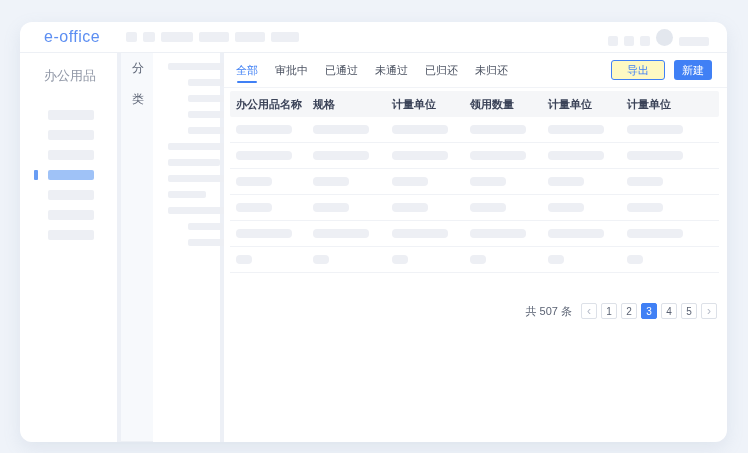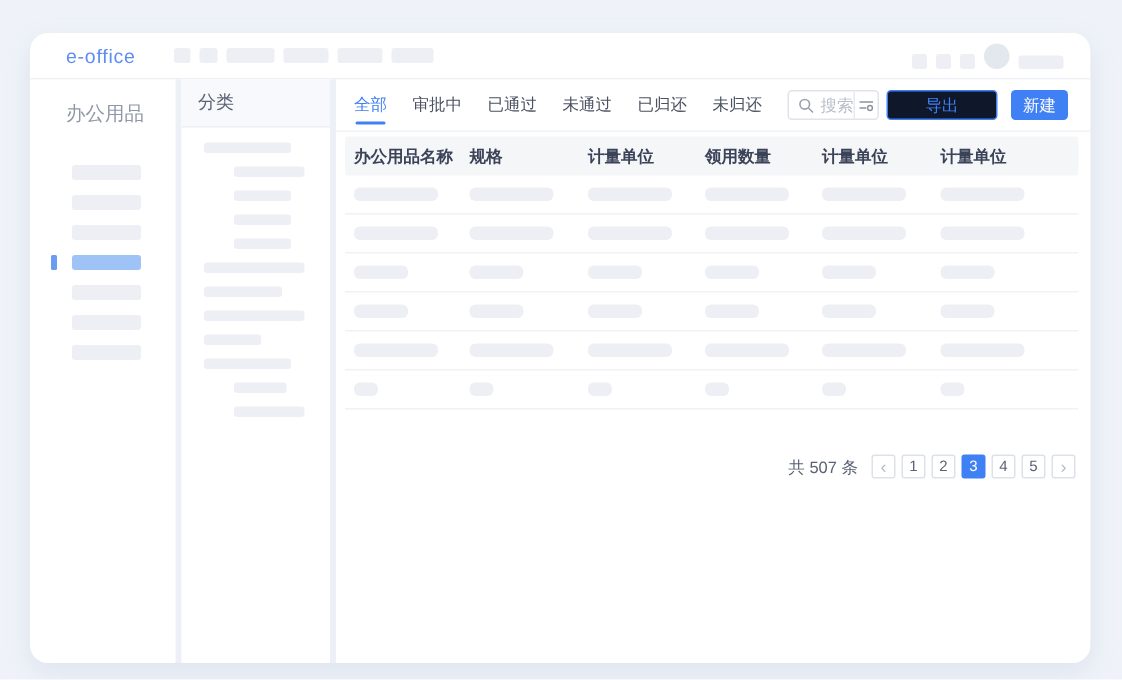--- a/index.html
+++ b/index.html
@@ -8,39 +8,39 @@
   }
   *{box-sizing:border-box; margin:0; padding:0;}
   html,body{width:748px; height:453px; overflow:hidden;}
   body{background:#eff3f9; font-family:"Liberation Sans","DejaVu Sans",sans-serif; position:relative;}
   .card{position:absolute; left:20px; top:22px; width:707px; height:420px;
         background:var(--gap); border-radius:12px; overflow:hidden;
         box-shadow:0 6px 18px rgba(120,140,170,.14); display:flex; flex-direction:column;}
   
   .topbar{flex:0 0 31px; background:#fff; display:flex; align-items:center;
           padding:0 18px 0 24px; border-bottom:1px solid #edf0f5;}
-  .logo{font-size:13px; font-weight:500; letter-spacing:.5px; color:var(--logo); margin-right:26px;}
+  .logo{font-size:16px; font-weight:500; letter-spacing:.5px; color:var(--logo); margin-right:26px;}
   .ph{background:var(--ph); border-radius:2px; height:10px;}
   .hgroup{display:flex; align-items:flex-end; gap:6px;}
   .spacer{flex:1;}
   .avatar{width:17px; height:17px; border-radius:50%; background:#e3e7ee;}
   
   .panels{flex:1; display:flex; gap:4px; min-height:0;}
   .panel{background:#fff;}
   
   .sidebar{width:97px;}
   .sidebar-title{margin:14px 0 0 24px; font-size:13px; color:#9097a6;}
   .side-nav{margin-top:25px;}
   .side-item{width:46px; height:10px; border-radius:2px; background:var(--ph);
              margin:0 0 10px 28px; position:relative; cursor:pointer;}
   .side-item.active{background:var(--accent-soft);}
   .side-item.active::before{content:""; position:absolute; left:-14px; top:0;
              width:4px; height:10px; border-radius:1px; background:var(--indicator);}
   
-  .categories{width:99px; display:flex; flex-direction:column;}
+  .categories{width:99px; display:flex; flex-direction:row;}
   .cat-header{flex:0 0 32px; background:#f7f9fc; border-bottom:1px solid #edf0f5;
               font-size:12px; color:#5a6273; line-height:31px; padding-left:11px;}
   .cat-body{padding-top:10px;}
   .cat-bar{height:7px; border-radius:2px; background:var(--ph); margin-bottom:9px; cursor:pointer;}
   
   .main{flex:1; display:flex; flex-direction:column; min-width:0;}
   .toolbar{flex:0 0 34px; display:flex; align-items:center;
            padding:0 15px 0 12px; border-bottom:1px solid #f1f3f7;}
   .tab{font-size:11px; color:#4a5160; margin-right:17px; height:34px; line-height:34px;
        position:relative; cursor:pointer; white-space:nowrap;}
@@ -48,22 +48,22 @@
   .tab.active::after{content:""; position:absolute; left:1px; right:1px; bottom:4px;
        height:2px; border-radius:1px; background:var(--accent);}
   .search-box{width:132px; height:20px; border:1px solid #dfe3ea; border-radius:3px;
        display:flex; align-items:center; margin-right:5px; background:#fff; overflow:hidden;}
   .mag{display:flex; margin:0 4px 0 6px;}
   .search-ph{flex:1; font-size:11px; color:#b9bfca; white-space:nowrap;}
   .filter-zone{width:17px; align-self:stretch; border-left:1px solid #e6e9ee;
        display:flex; align-items:center; justify-content:center; cursor:pointer;}
   .btn{height:20px; font-size:11px; border-radius:3px; display:flex; align-items:center;
        cursor:pointer; white-space:nowrap;}
-  .btn-export{border:1px solid var(--accent); color:var(--accent); background:#0f172a;
-       padding:0 25px; margin-right:9px;}
+  .btn-export{border:1px solid var(--accent); color:var(--accent); background:#fef9c3;
+       padding:0 15px; margin-right:9px;}
   .btn-create{background:var(--accent); color:#fff; padding:0 8px;}
   
   .table{margin:3px 8px 0 6px;}
   .thead,.tr{display:grid; grid-template-columns:77px 79px 78px 78px 79px minmax(0,1fr);
        height:26px; align-items:center;}
   .thead{background:#f5f6f8; border-radius:2px;}
   .th{font-size:11px; font-weight:700; color:#3b4358; padding-left:6px; white-space:nowrap;}
   .tr{border-bottom:1px solid #f0f2f6;}
   .td-bar{height:9px; border-radius:4px; background:var(--ph); margin-left:6px;}
   
@@ -141,36 +141,20 @@
         <div class="hgroup" style="gap:0;">
             <div class="tab active">全部</div>
             <div class="tab">审批中</div>
             <div class="tab">已通过</div>
             <div class="tab">未通过</div>
             <div class="tab">已归还</div>
             <div class="tab">未归还</div>
           </div>
         <div class="spacer"></div>
 
-        <div class="search-box">
-          <span class="mag">
-            <svg width="11" height="11" viewBox="0 0 11 11">
-              <circle cx="4.5" cy="4.5" r="3.2" fill="none" stroke="#9aa1ad" stroke-width="1.1"></circle>
-              <line x1="7" y1="7" x2="10" y2="10" stroke="#9aa1ad" stroke-width="1.1"></line>
-            </svg>
-          </span>
-          <span class="search-ph">搜索</span>
-          <span class="filter-zone">
-            <svg width="11" height="10" viewBox="0 0 11 10">
-              <line x1="1" y1="3" x2="10" y2="3" stroke="#8d94a0" stroke-width="1"></line>
-              <line x1="1" y1="7" x2="5.5" y2="7" stroke="#8d94a0" stroke-width="1"></line>
-              <circle cx="8" cy="7" r="1.6" fill="none" stroke="#8d94a0" stroke-width="1"></circle>
-            </svg>
-          </span>
-        </div>
 
         <div class="btn btn-export">导出</div>
         <div class="btn btn-create">新建</div>
       </div>
 
       <div class="table">
         <div class="thead">
             <div class="th">办公用品名称</div>
             <div class="th">规格</div>
             <div class="th">计量单位</div>

